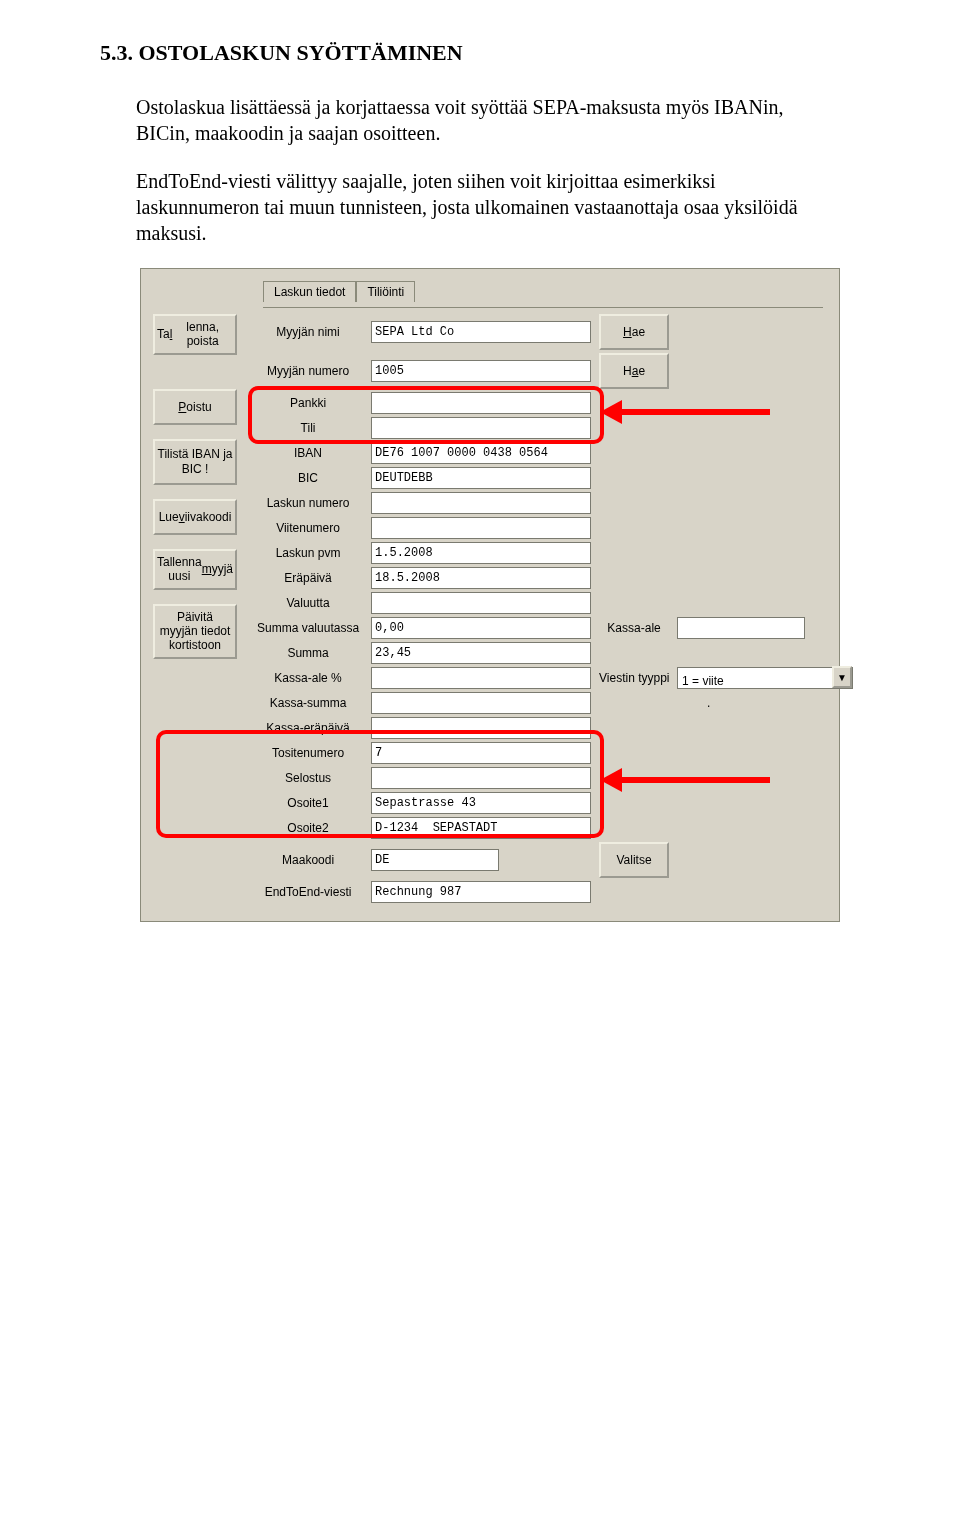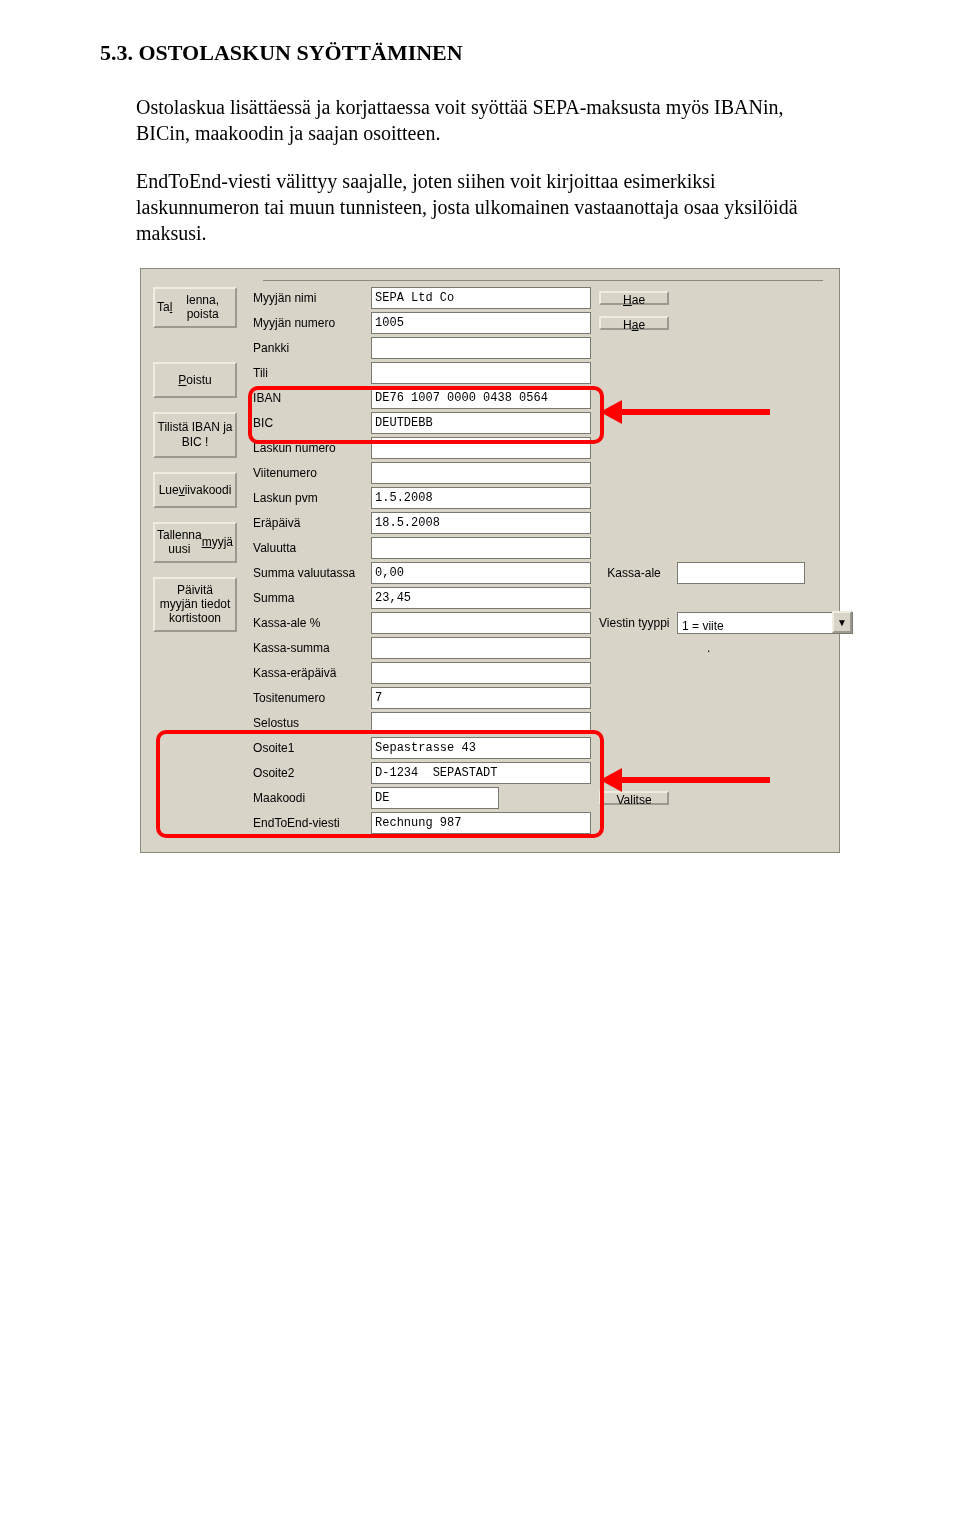--- a/index.html
+++ b/index.html
@@ -90,37 +90,37 @@
   .winbtn.tall { min-height: 34px; }
   .form {
     flex: 1;
     display: grid;
     grid-template-columns: 110px 220px 70px 150px;
     row-gap: 3px;
     column-gap: 8px;
     align-items: center;
   }
   .lbl {
-    text-align: left;
+    text-align: center;
     font-size: 12px;
     white-space: nowrap;
   }
   .inp {
     background: #fff;
     border: 1px solid #7a7a70;
     height: 18px;
     font-size: 12px;
     font-family: Liberation Mono, monospace;
     padding: 1px 3px;
   }
   .smallbtn {
     border: 2px outset #efede0;
     background: #d8d4c8;
     font-size: 12px;
-    height: 14px;
+    height: 36px;
     padding: 0 6px;
     text-align:center;
   }
   .sel {
     display:flex;
     align-items:flex-end;
     background:#fff;
     border:1px solid #7a7a70;
     height:20px;
     padding:0 0 0 4px;
@@ -195,20 +195,24 @@
       <div class="head" style="left:0; top:2px;"></div>
       <div class="shaft" style="left:20px; top:11px; width:150px;"></div>
     </div>
     <div class="redbox" style="left:16px; top:462px; width:440px; height:100px;"></div>
     <div class="arrow" style="left:460px; top:498px; width:180px; height:30px;">
       <div class="head" style="left:0; top:2px;"></div>
       <div class="shaft" style="left:20px; top:11px; width:150px;"></div>
     </div>
 
     <div class="shot-inner">
+      <div class="tabs">
+        <div class="tab active">Laskun tiedot</div>
+        <div class="tab">Tiliöinti</div>
+      </div>
       <div class="tab-underline"></div>
 
       <div class="cols">
         <div class="leftcol">
           <div class="winbtn">Ta<u class="key">l</u>lenna, poista</div>
           <div style="height:6px;"></div>
           <div class="winbtn"><u class="key">P</u>oistu</div>
           <div class="winbtn tall">Tilistä IBAN ja BIC !</div>
           <div class="winbtn">Lue <u class="key">v</u>iivakoodi</div>
           <div class="winbtn">Tallenna uusi <u class="key">m</u>yyjä</div>

